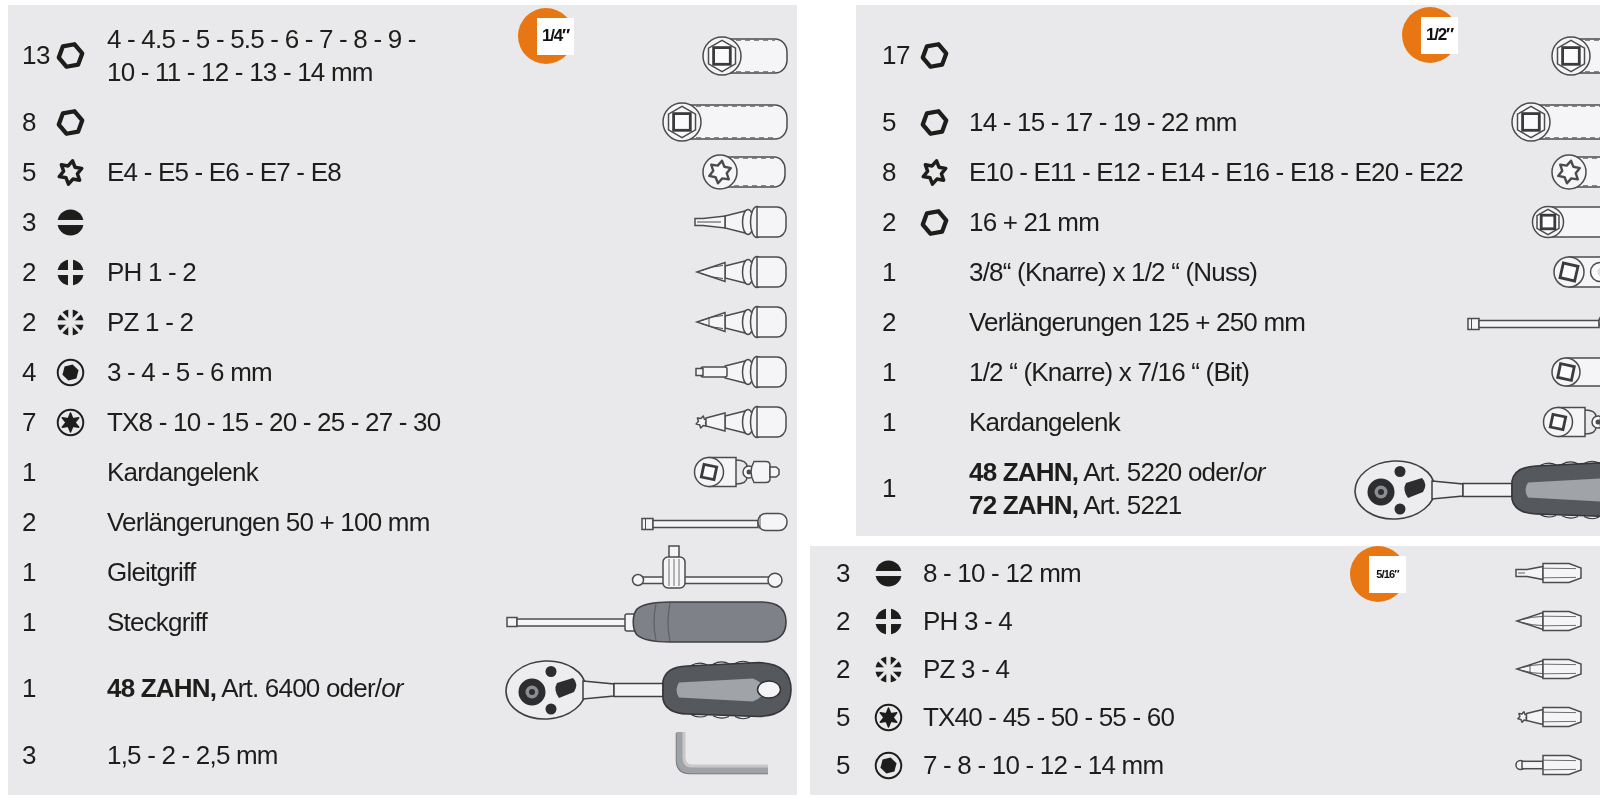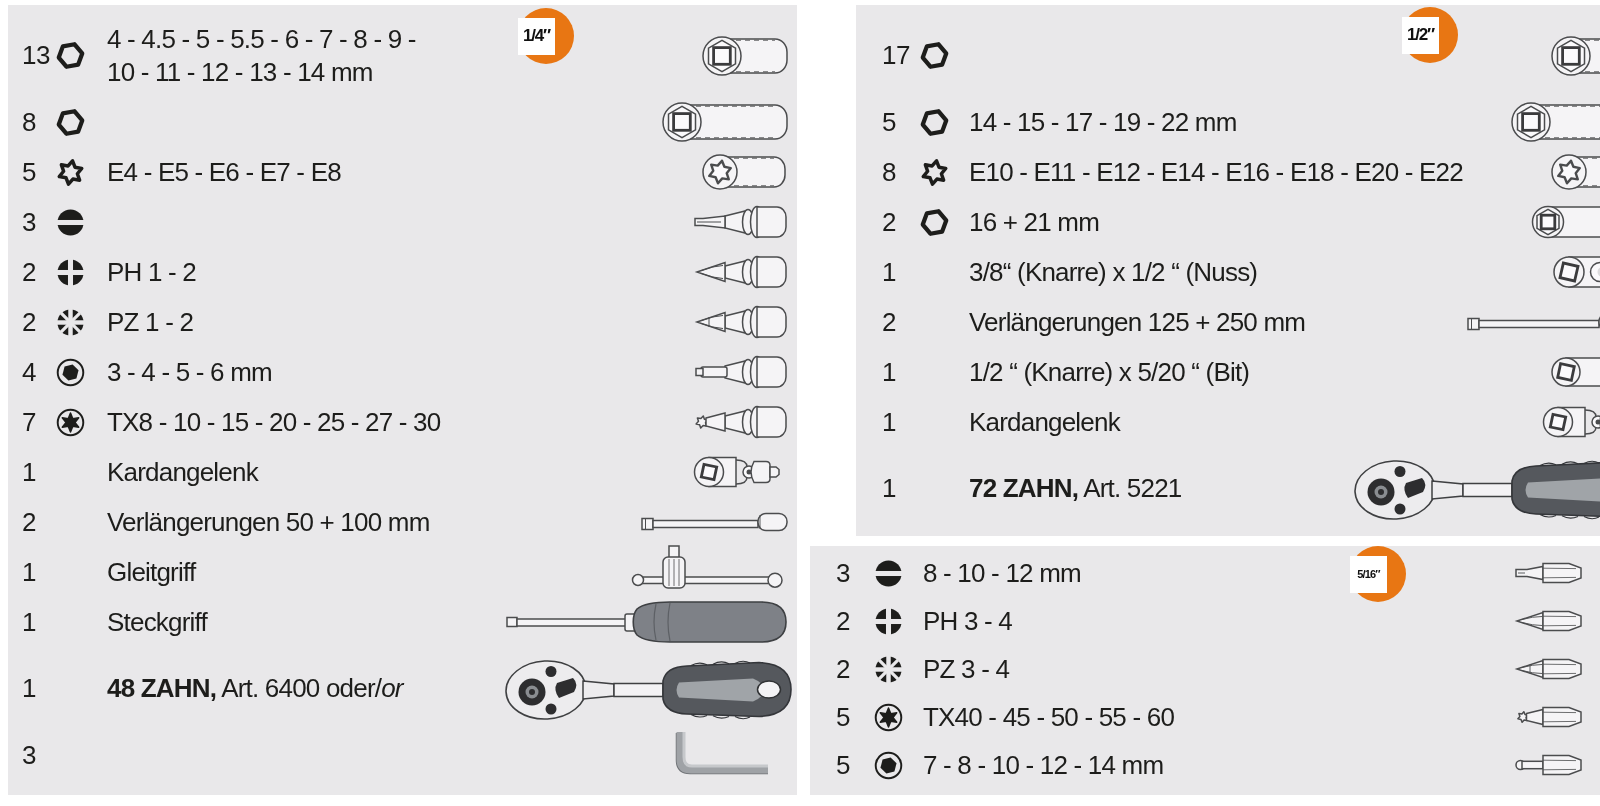--- a/index.html
+++ b/index.html
@@ -18,21 +18,21 @@
   #panel-1 .qty,#panel-2 .qty{flex-basis:37px;}
   .icn{flex:0 0 46px;display:flex;align-items:center;}
   #panel-1 .icn,#panel-2 .icn{flex-basis:44px;}
   .icn svg{display:block;}
   .txt{font-size:26px;letter-spacing:-0.8px;line-height:33px;white-space:nowrap;margin-left:6px;}
   .seg-b{font-weight:700;}
   .seg-i{font-style:italic;}
   .ill{position:absolute;top:50%;transform:translateY(-50%);line-height:0;}
   .ill svg{display:block;}
   .badge{position:absolute;width:56px;height:56px;border-radius:50%;background:#e87613;
-         display:flex;align-items:center;justify-content:flex-start;z-index:3;}
+         display:flex;align-items:center;justify-content:flex-end;z-index:3;}
   #badge-0{left:510px;top:3px;}
   #badge-1{left:546px;top:2px;}
   #badge-2{left:540px;top:0px;}
   .badge-sq{width:37px;height:37px;background:#fff;display:flex;align-items:center;justify-content:center;
             font-weight:700;font-size:17px;letter-spacing:-1.2px;color:#111;}
   #badge-2 .badge-sq{font-size:11px;letter-spacing:-0.8px;}
 </style>
 </head>
 <body>
 
@@ -299,20 +299,23 @@
 <path d="M162 29 C164 19 174 14.5 186 14 L258 10.5 C283 11.5 290 23 290 37.5 C290 52 283 63.5 258 64.5 L186 62 C174 61.5 164 57 162 47 Z" fill="#55585d" stroke="#34363a" stroke-width="1.6"></path>
 <path d="M178 30.5 L252 26.5 Q263 31 263 38 Q263 45 252 49.5 L178 45.5 Q173 38 178 30.5 Z" fill="#a0a4a8"></path>
 <ellipse cx="268" cy="37.5" rx="11.5" ry="8.5" fill="#f4f3f5" stroke="#303234" stroke-width="1.5"></ellipse>
 <path d="M190 13.6 q8 -4.5 16 -0.8 M212 12.3 q8 -4.5 16 -0.6 M234 11.4 q8 -4 15 -0.4 M190 62.6 q8 4.5 16 0.8 M212 63.8 q8 4.4 16 0.6 M234 64.6 q8 4 15 0.4" stroke="#34363a" stroke-width="1.1" fill="none"></path>
             </svg>
           </div>
         </div>
         <div class="row" style="height: 50px;">
           <span class="qty">3</span>
           <span class="icn"></span>
+          <div class="txt">
+            <div class="line"><span>1,5 - 2 - 2,5 mm</span></div>
+          </div>
           <div class="ill" style="right: 26px;">
             <svg width="115" height="50" viewBox="0 0 115 50">
 <path d="M21 3 L21 30 Q21 43 34 43 L112 43" stroke="#6e7175" stroke-width="2.5" fill="none"></path>
 <path d="M24 2 L24 29 Q24 40 35 40 L112 40" stroke="#9fa2a6" stroke-width="7" fill="none"></path>
 <path d="M28 2 L28 27 Q28 36 36 36 L112 36" stroke="#c6c8cb" stroke-width="3" fill="none"></path>
             </svg>
           </div>
         </div>
       </div>
     <div class="badge" id="badge-0">
@@ -430,21 +433,21 @@
 <rect x="14" y="15.5" width="120" height="7" stroke="#4b4c4e" stroke-width="1.5" fill="#f5f4f6"></rect>
 <rect x="134" y="8.5" width="29" height="17" rx="8" stroke="#4b4c4e" stroke-width="1.5" fill="#f5f4f6"></rect>
 <line x1="136" y1="10" x2="136" y2="24" stroke="#4b4c4e" stroke-width="0.9"></line>
 </svg>
           </div>
         </div>
         <div class="row" style="height: 50px;">
           <span class="qty">1</span>
           <span class="icn"></span>
           <div class="txt">
-            <div class="line"><span>1/2 “ (Knarre) x 5/20 “ (Bit)</span></div>
+            <div class="line"><span>1/2 “ (Knarre) x 7/16 “ (Bit)</span></div>
           </div>
           <div class="ill" style="right: 16px;">
             <svg width="80" height="36" viewBox="0 0 80 36">
 <path d="M16 4 L48 4 Q63 4 67 10 Q75 12 75 18 Q75 24 67 26 Q63 32 48 32 L16 32 Z" stroke="#4b4c4e" stroke-width="1.5" fill="#f5f4f6"></path>
 <path d="M59 5.5 Q63 18 59 30.5" stroke="#4b4c4e" stroke-width="1" fill="none"></path>
 <circle cx="16" cy="18" r="14" stroke="#4b4c4e" stroke-width="1.5" fill="#f5f4f6"></circle>
 <rect x="9" y="11" width="14" height="14" transform="rotate(12 16 18)" stroke="#3b3b3d" stroke-width="2.8" fill="#fbfafc"></rect>
             </svg>
           </div>
         </div>
@@ -464,20 +467,21 @@
               <circle cx="57" cy="20" r="2.5" fill="#4b4c4e"></circle>
 <path d="M62 9.5 L74 9.5 Q78 9.5 78 13.5 L78 26.5 Q78 30.5 74 30.5 L62 30.5 Q59 25 59 20 Q59 15 62 9.5 Z" stroke="#4b4c4e" stroke-width="1.5" fill="#f5f4f6"></path>
 <path d="M78 15 L84 15 L87 17.5 L87 22.5 L84 25 L78 25 Z" stroke="#4b4c4e" stroke-width="1.5" fill="#f5f4f6"></path>
             </svg>
           </div>
         </div>
         <div class="row" style="height: 83px;">
           <span class="qty">1</span>
           <span class="icn"></span>
           <div class="txt">
+            <div class="line"><span class="seg-b">48 ZAHN,</span><span> Art. 5220 oder/</span><span class="seg-i">or</span></div>
             <div class="line"><span class="seg-b">72 ZAHN,</span><span> Art. 5221</span></div>
           </div>
           <div class="ill" style="right: 4px;">
             <svg width="292" height="74" viewBox="0 0 292 74">
 <ellipse cx="45" cy="38" rx="40" ry="29" fill="#edecee" stroke="#3f4042" stroke-width="1.6" transform="rotate(-3 45 38)"></ellipse>
 <circle cx="31" cy="40" r="13.5" fill="#2d2d2f"></circle>
               <circle cx="31" cy="40" r="6.5" fill="#8a8d91"></circle>
               <circle cx="31" cy="40" r="3" fill="#2d2d2f"></circle>
 <circle cx="50" cy="19.5" r="5.5" fill="#2d2d2f"></circle>
               <circle cx="50" cy="57" r="5.5" fill="#2d2d2f"></circle>

